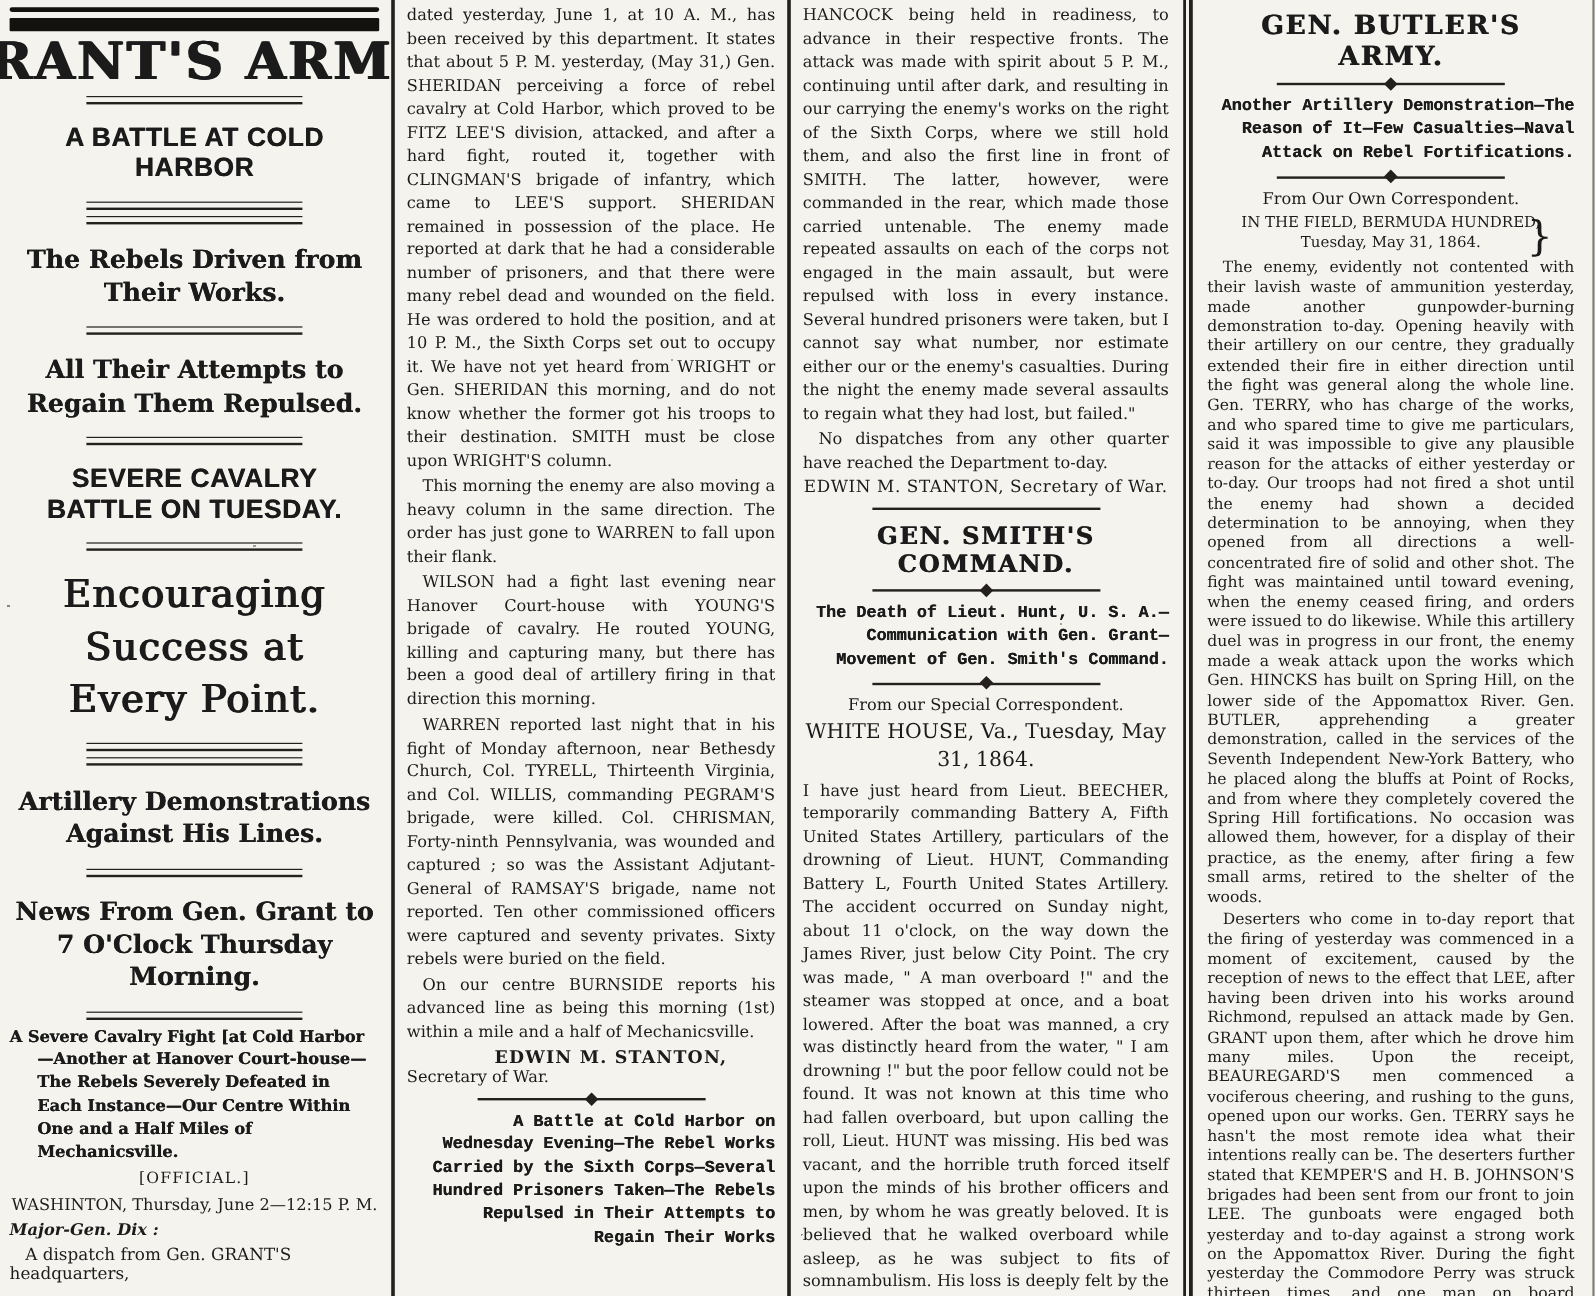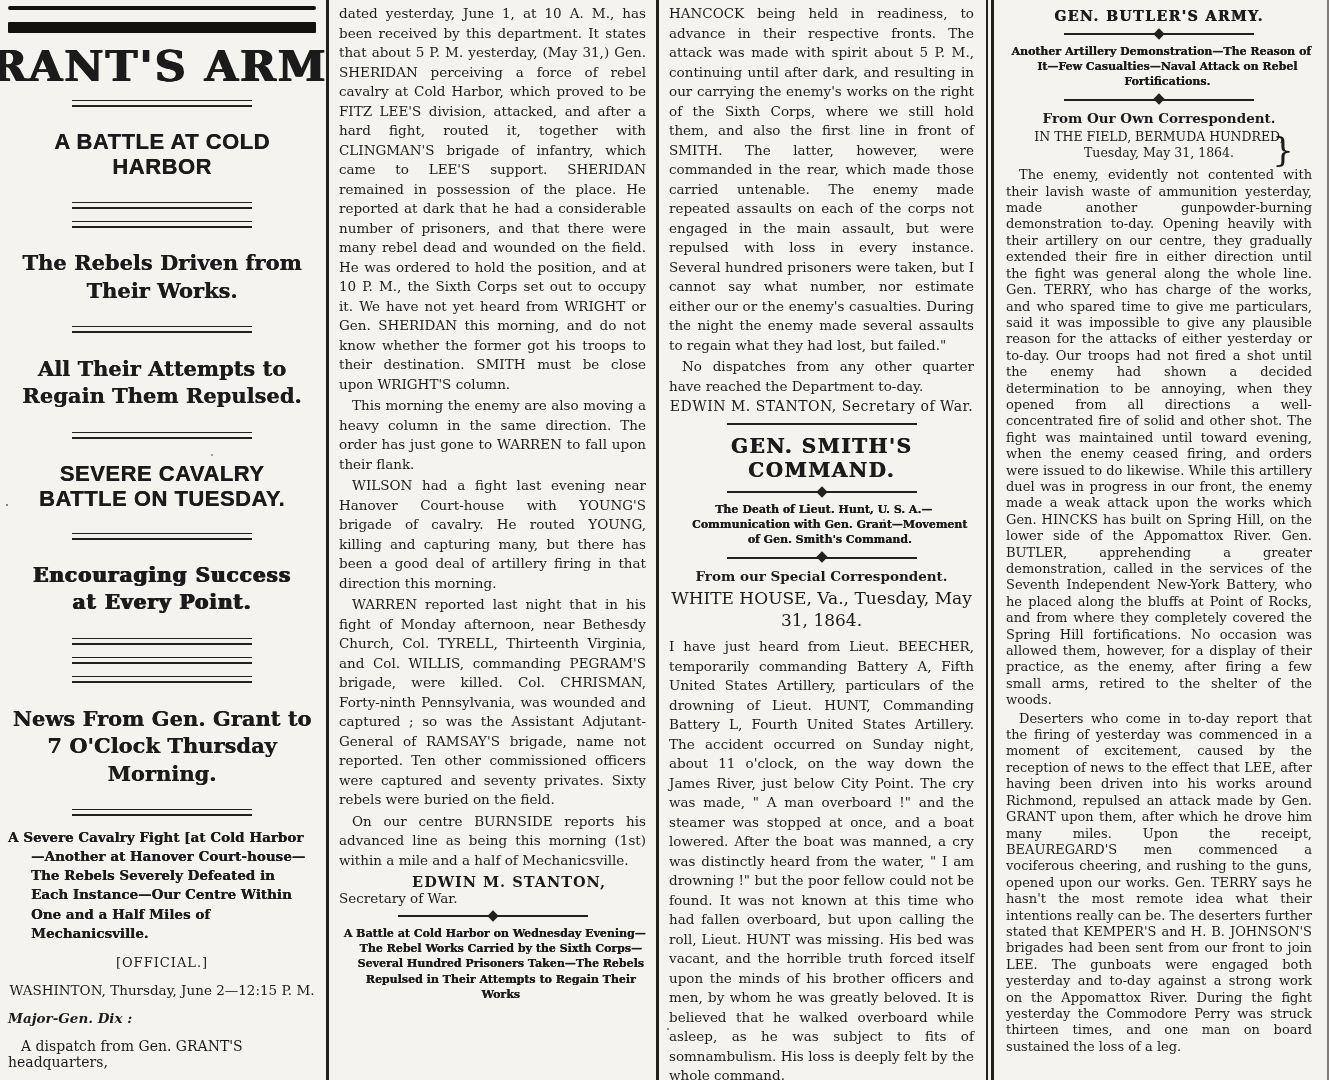--- a/index.html
+++ b/index.html
@@ -54,21 +54,21 @@
   .hl-gothic{
     font-family:"Liberation Sans", sans-serif;
     font-weight:700;font-size:22px;line-height:1.15;letter-spacing:.5px;
     text-shadow:.4px 0 currentColor;
   }
   .hl-serif{
     font-weight:bold;font-size:21px;line-height:1.3;
     text-shadow:.3px 0 currentColor;
   }
   .hl-fat{
-    font-weight:bold;font-size:20px;line-height:1.35;letter-spacing:1px;
+    font-weight:normal;font-size:32px;line-height:1.35;letter-spacing:1px;
     text-shadow:.9px 0 currentColor,-.5px 0 currentColor;
   }
   .summary{
     font-weight:bold;font-size:13.5px;line-height:1.42;
     width:100%;padding-left:1.7em;text-indent:-1.7em;box-sizing:border-box;
     text-align:left;margin:0;text-shadow:.25px 0 currentColor;
   }
   .official{font-size:13px;letter-spacing:1px;text-align:center;margin:0;}
   .c1-dateline{font-size:13.5px;text-align:center;margin:0;}
   .c1-salut{font-style:italic;font-weight:bold;font-size:13.5px;align-self:flex-start;margin:0;}
@@ -83,25 +83,25 @@
   .bp.noindent{text-indent:0;}
   .sig-name{text-align:right;padding-right:40px;font-size:14.5px;letter-spacing:1px;font-weight:bold;margin-top:3px;}
   .sig-title{text-align:left;padding-right:16px;font-size:13.5px;margin-bottom:2px;}
   .dia{position:relative;width:190px;height:2px;background:#23201d;margin:9px auto;}
   .dia .diamond{
     position:absolute;left:50%;top:-3.5px;width:8px;height:8px;
     background:#23201d;transform:translateX(-50%) rotate(45deg);
   }
   .shortrule{width:190px;height:2px;background:#23201d;margin:9px auto;}
   .subhead{
-    font-weight:bold;font-size:11px;line-height:1.38;
+    font-weight:bold;font-size:14px;line-height:1.38;
     padding-left:1.5em;text-indent:-1.1em;
-    margin:0 0 4px;text-align:center;text-shadow:.25px 0 currentColor;
-  }
-  .correspondent{font-weight:bold;font-size:13.5px;text-align:center;margin:2px 0 3px;}
+    margin:0 0 4px;text-align:right;text-shadow:.25px 0 currentColor;font-family:Liberation Mono, monospace;
+  }
+  .correspondent{font-weight:normal;font-size:13.5px;text-align:center;margin:2px 0 3px;}
   .dateline-block{position:relative;text-align:center;font-size:17px;line-height:1.35;margin:0 0 5px;}
   .dateline-block .brace{
     position:absolute;right:18px;top:-2px;font-size:34px;font-weight:normal;
     font-family:"DejaVu Serif", serif;
   }
   .sec-heading{
     font-weight:bold;font-size:20px;letter-spacing:1.5px;text-align:center;
     margin:2px 0;text-shadow:.6px 0 currentColor;
   }
 
@@ -129,20 +129,21 @@
     <div class="hrule"></div>
     <p class="hl hl-serif" style="width:300px">The Rebels Driven from Their Works.</p>
     <div class="hrule"></div>
     <p class="hl hl-serif" style="width:306px">All Their Attempts to Regain Them Repulsed.</p>
     <div class="hrule"></div>
     <p class="hl hl-gothic">SEVERE CAVALRY BATTLE ON TUESDAY.</p>
     <div class="hrule"></div>
     <p class="hl hl-fat" style="width:280px">Encouraging Success at Every Point.</p>
     <div class="hrule"></div>
     <div class="hrule"></div>
+    <p class="hl hl-serif" style="width:306px">Artillery Demonstrations Against His Lines.</p>
     <div class="hrule"></div>
     <p class="hl hl-serif" style="width:306px">News From Gen. Grant to 7 O'Clock Thursday Morning.</p>
     <div class="hrule"></div>
     <p class="summary">A Severe Cavalry Fight [at Cold Harbor—Another at Hanover Court-house—The Rebels Severely Defeated in Each Instance—Our Centre Within One and a Half Miles of Mechanicsville.</p>
     <p class="official">[OFFICIAL.]</p>
     <p class="c1-dateline">WASHINTON, Thursday, June 2—12:15 P. M.</p>
     <p class="c1-salut">Major-Gen. Dix :</p>
     <p class="c1-open">A dispatch from Gen. GRANT'S headquarters,</p>
   </div>
 
@@ -182,21 +183,21 @@
     <div class="dateline-block">
       <div>WHITE HOUSE, Va., Tuesday, May 31, 1864.</div>
     </div>
     <p class="bp noindent">I have just heard from Lieut. BEECHER, temporarily commanding Battery A, Fifth United States Artillery, particulars of the drowning of Lieut. HUNT, Commanding Battery L, Fourth United States Artillery.  The accident occurred on Sunday night, about 11 o'clock, on the way down the James River, just below City Point.  The cry was made, " A man overboard !" and the steamer was stopped at once, and a boat lowered.  After the boat was manned, a cry was distinctly heard from the water, " I am drowning !" but the poor fellow could not be found.  It was not known at this time who had fallen overboard, but upon calling the roll, Lieut. HUNT was missing.  His bed was vacant, and the horrible truth forced itself upon the minds of his brother officers and men, by whom he was greatly beloved.  It is believed that he walked overboard while asleep, as he was subject to fits of somnambulism.  His loss is deeply felt by the whole command.</p>
 
   </div>
 
   <div class="vrule double"></div>
 
   <div class="col col4">
-    <h2 class="sec-heading" style="font-size:14px">GEN. BUTLER'S ARMY.</h2>
+    <h2 class="sec-heading" style="font-size:22px">GEN. BUTLER'S ARMY.</h2>
     <div class="dia">
         <span class="diamond"></span>
       </div>
     <p class="subhead">Another Artillery Demonstration—The Reason of It—Few Casualties—Naval Attack on Rebel Fortifications.</p>
     <div class="dia">
         <span class="diamond"></span>
       </div>
     <p class="correspondent">From Our Own Correspondent.</p>
     <div class="dateline-block">
       <div>IN THE FIELD, BERMUDA HUNDRED,</div>

